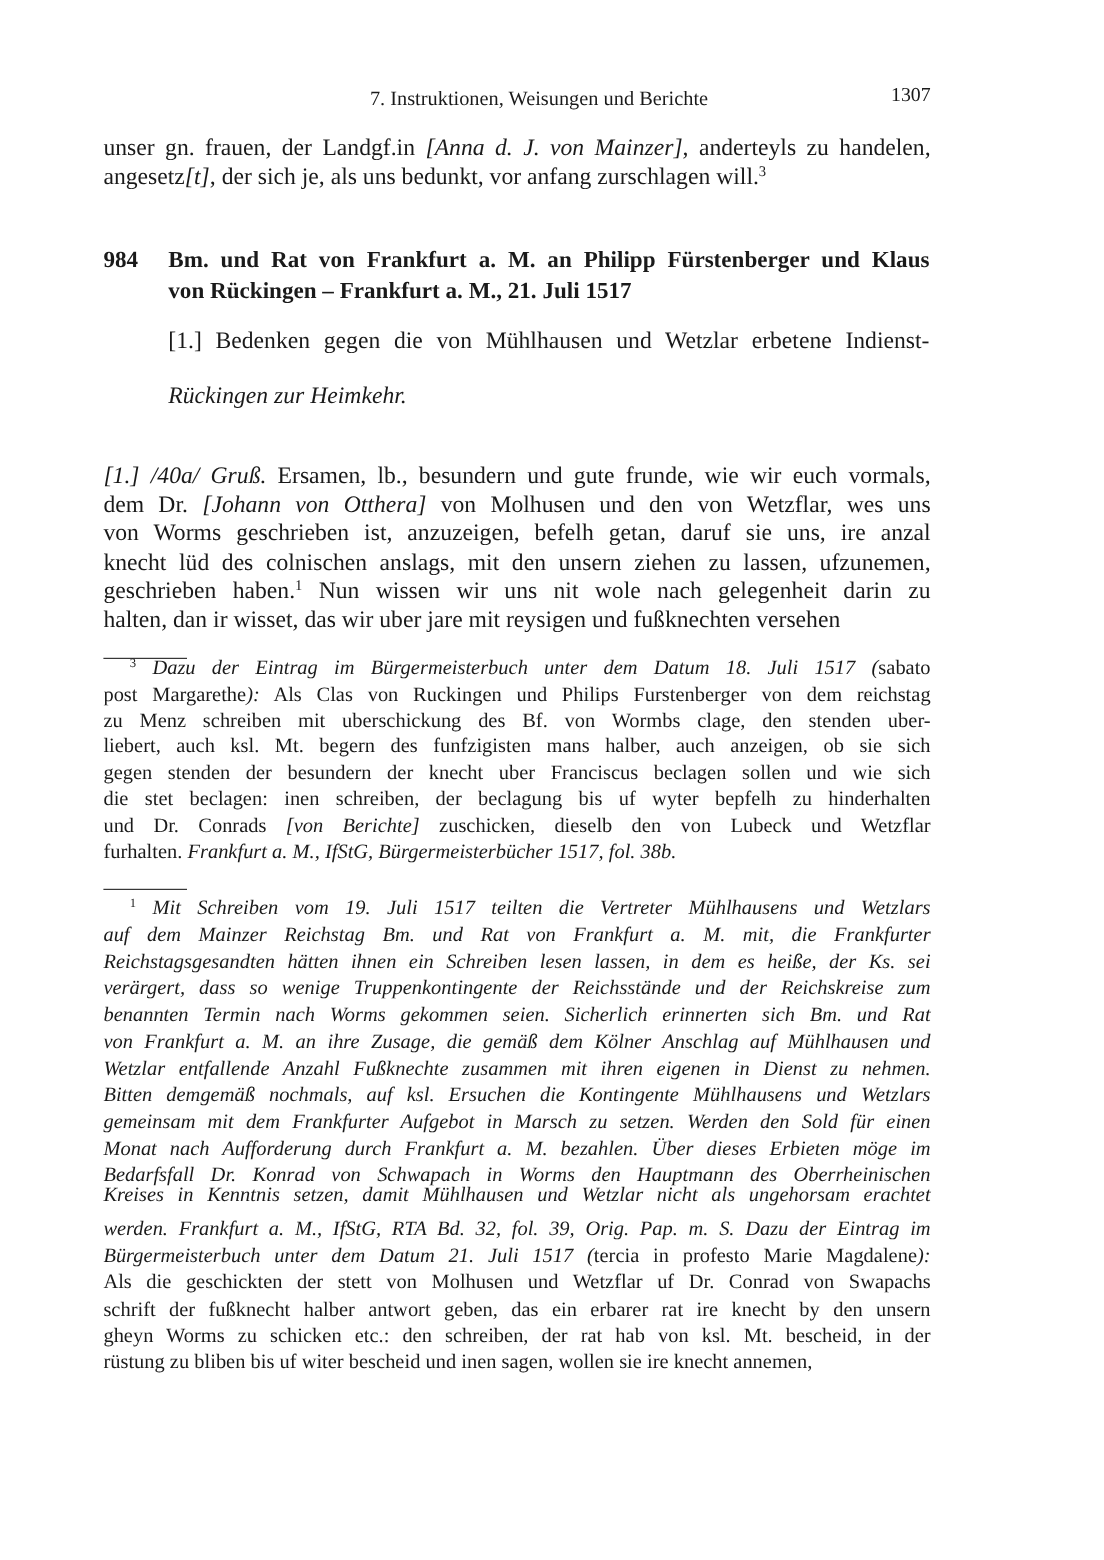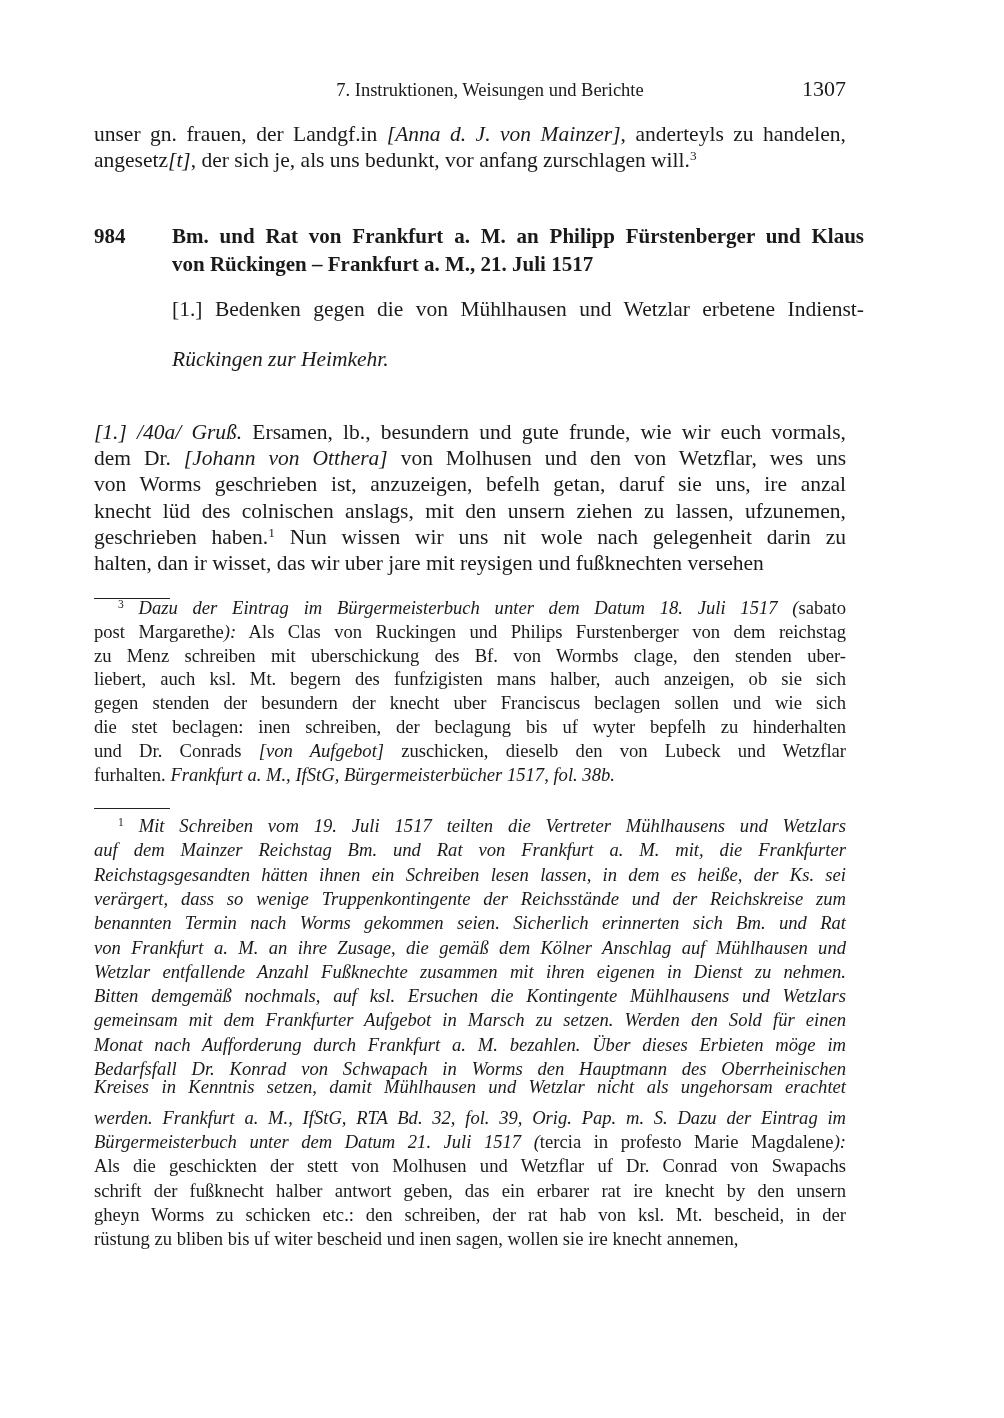--- a/index.html
+++ b/index.html
@@ -1,25 +1,25 @@
 <!DOCTYPE html>
 <html><head>
 <meta charset="utf-8">
 <style>
   html, body { margin: 0; padding: 0; background: #ffffff; }
   body { width: 1004px; height: 1418px; position: relative; overflow: hidden;
          font-family: "Liberation Serif", "DejaVu Serif", serif; color: #1a1a1a; }
   .page { position: absolute; left: 0; top: 0; width: 836px; height: 1418px; }
   .running-head { position: absolute; top: 80px; left: 94px; width: 752px; height: 26px; }
   .rh-title { position: absolute; left: 0; right: 0; text-align: center; font-size: 18.5px; padding-left: 40px; }
-  .rh-page { position: absolute; right: 0; top: -4px; font-size: 22px; }
+  .rh-page { position: absolute; right: 0; top: -4px; font-size: 18px; }
   .line { position: absolute; left: 94px; width: 752px; white-space: nowrap;
           text-align: justify; text-align-last: justify; font-size: 21.5px; line-height: 24px; }
   .line.last { text-align-last: left; }
-  .ind { left: 172px; width: 692px; }
+  .ind { left: 153px; width: 692px; }
   .head { font-weight: bold; font-size: 21px; }
   .num { position: absolute; left: 94px; font-weight: bold; font-size: 21px; }
   .fn { font-size: 18.6px; line-height: 22px; }
   i { font-style: italic; }
   sup { font-size: 0.62em; line-height: 0; vertical-align: 0.55em; }
   .rule { position: absolute; left: 94px; width: 76px; border-top: 1px solid #222; height: 0; }
 </style>
 </head>
 <body>
 
@@ -52,21 +52,21 @@
     </div>
 
   <div class="rule" style="top:598px"></div>
   <div id="fn3">
       <div class="line fn" style="top: 597px; left: 118px; width: 728px;"><sup>3</sup>  <i>Dazu der Eintrag im Bürgermeisterbuch unter dem Datum 18. Juli 1517 (</i>sabato</div>
       <div class="line fn" style="top: 620.8px;">post Margarethe<i>):</i> Als Clas von Ruckingen und Philips Furstenberger von dem reichstag</div>
       <div class="line fn" style="top: 644.6px;">zu Menz schreiben mit uberschickung des Bf. von Wormbs clage, den stenden uber-</div>
       <div class="line fn" style="top: 668.4px;">liebert, auch ksl. Mt. begern des funfzigisten mans halber, auch anzeigen, ob sie sich</div>
       <div class="line fn" style="top: 692.2px;">gegen stenden der besundern der knecht uber Franciscus beclagen sollen und wie sich</div>
       <div class="line fn" style="top: 716px;">die stet beclagen: inen schreiben, der beclagung bis uf wyter bepfelh zu hinderhalten</div>
-      <div class="line fn" style="top: 739.8px;">und Dr. Conrads <i>[von Aufgebot]</i> zuschicken, dieselb den von Lubeck und Wetzflar</div>
+      <div class="line fn" style="top: 739.8px;">und Dr. Conrads <i>[von Berichte]</i> zuschicken, dieselb den von Lubeck und Wetzflar</div>
       <div class="line fn last" style="top: 763.6px;">furhalten. <i>Frankfurt a. M., IfStG, Bürgermeisterbücher 1517, fol. 38b.</i></div>
     </div>
 
   <div class="rule" style="top:808px"></div>
   <div id="fn1">
       <div class="line fn" style="top: 815px; left: 118px; width: 728px;"><sup>1</sup>  <i>Mit Schreiben vom 19. Juli 1517 teilten die Vertreter Mühlhausens und Wetzlars</i></div>
       <div class="line fn" style="top: 839.3px;"><i>auf dem Mainzer Reichstag Bm. und Rat von Frankfurt a. M. mit, die Frankfurter</i></div>
       <div class="line fn" style="top: 863.6px;"><i>Reichstagsgesandten hätten ihnen ein Schreiben lesen lassen, in dem es heiße, der Ks. sei</i></div>
       <div class="line fn" style="top: 887.9px;"><i>verärgert, dass so wenige Truppenkontingente der Reichsstände und der Reichskreise zum</i></div>
       <div class="line fn" style="top: 912.2px;"><i>benannten Termin nach Worms gekommen seien. Sicherlich erinnerten sich Bm. und Rat</i></div>

